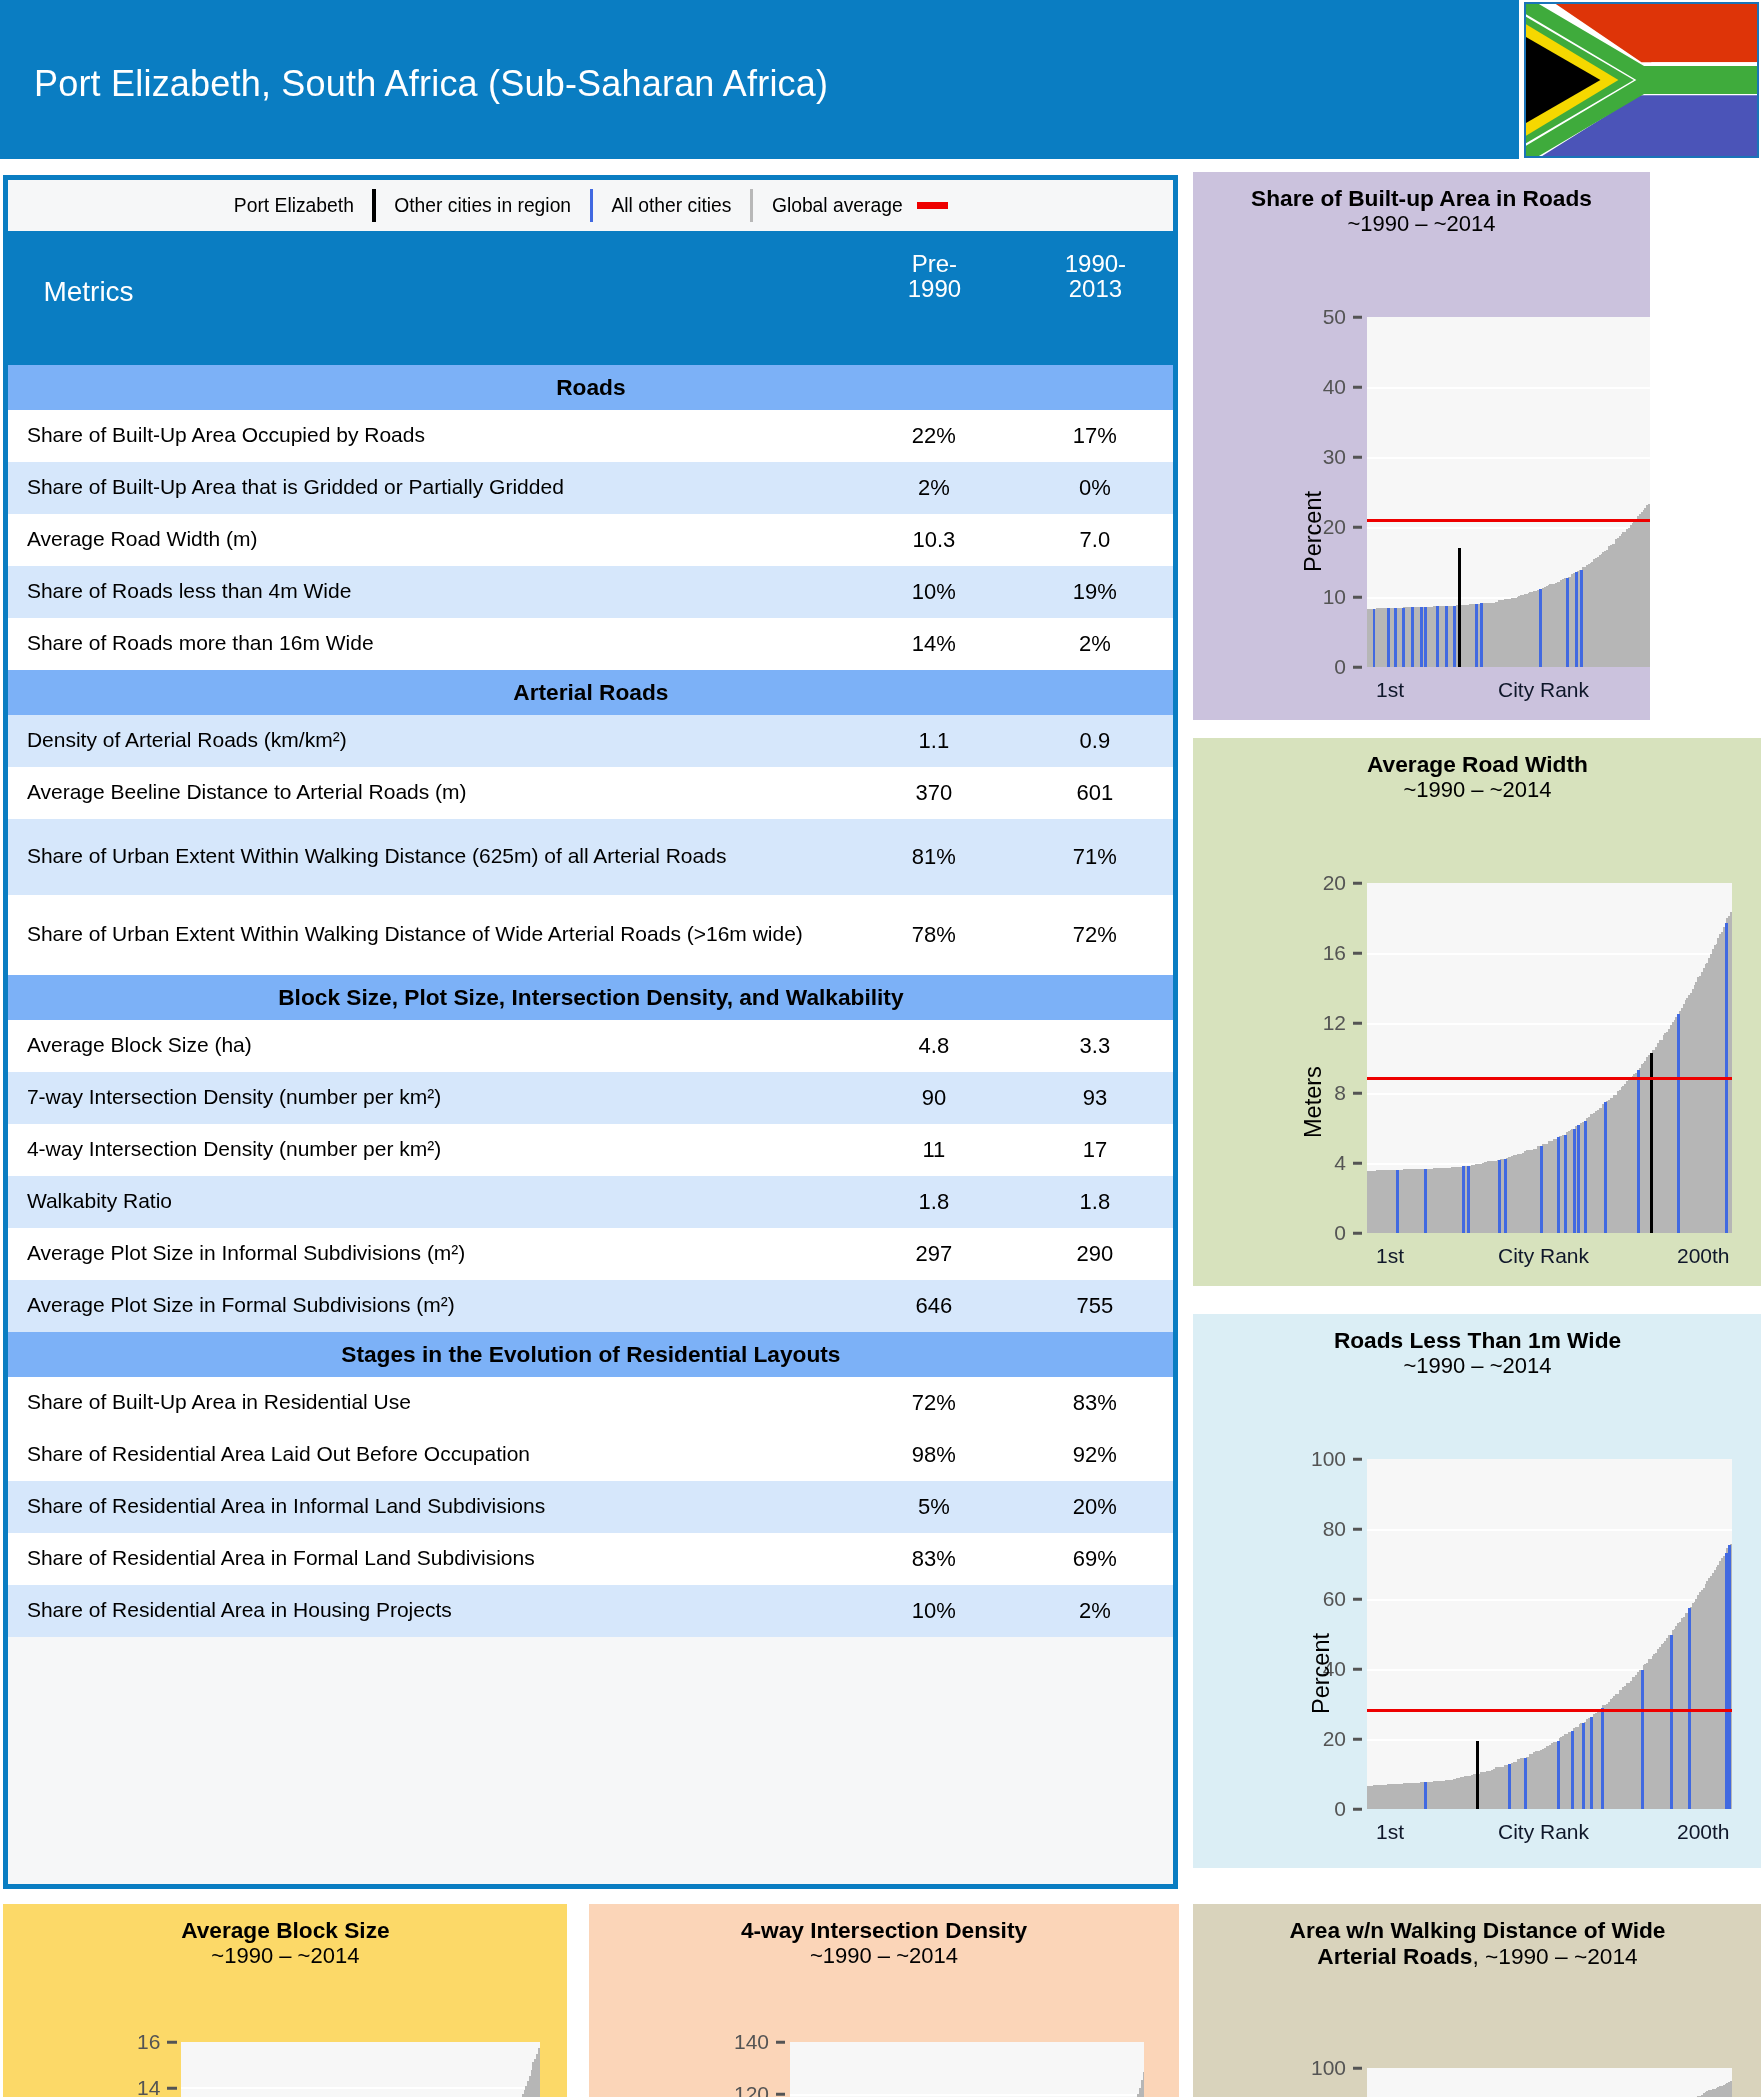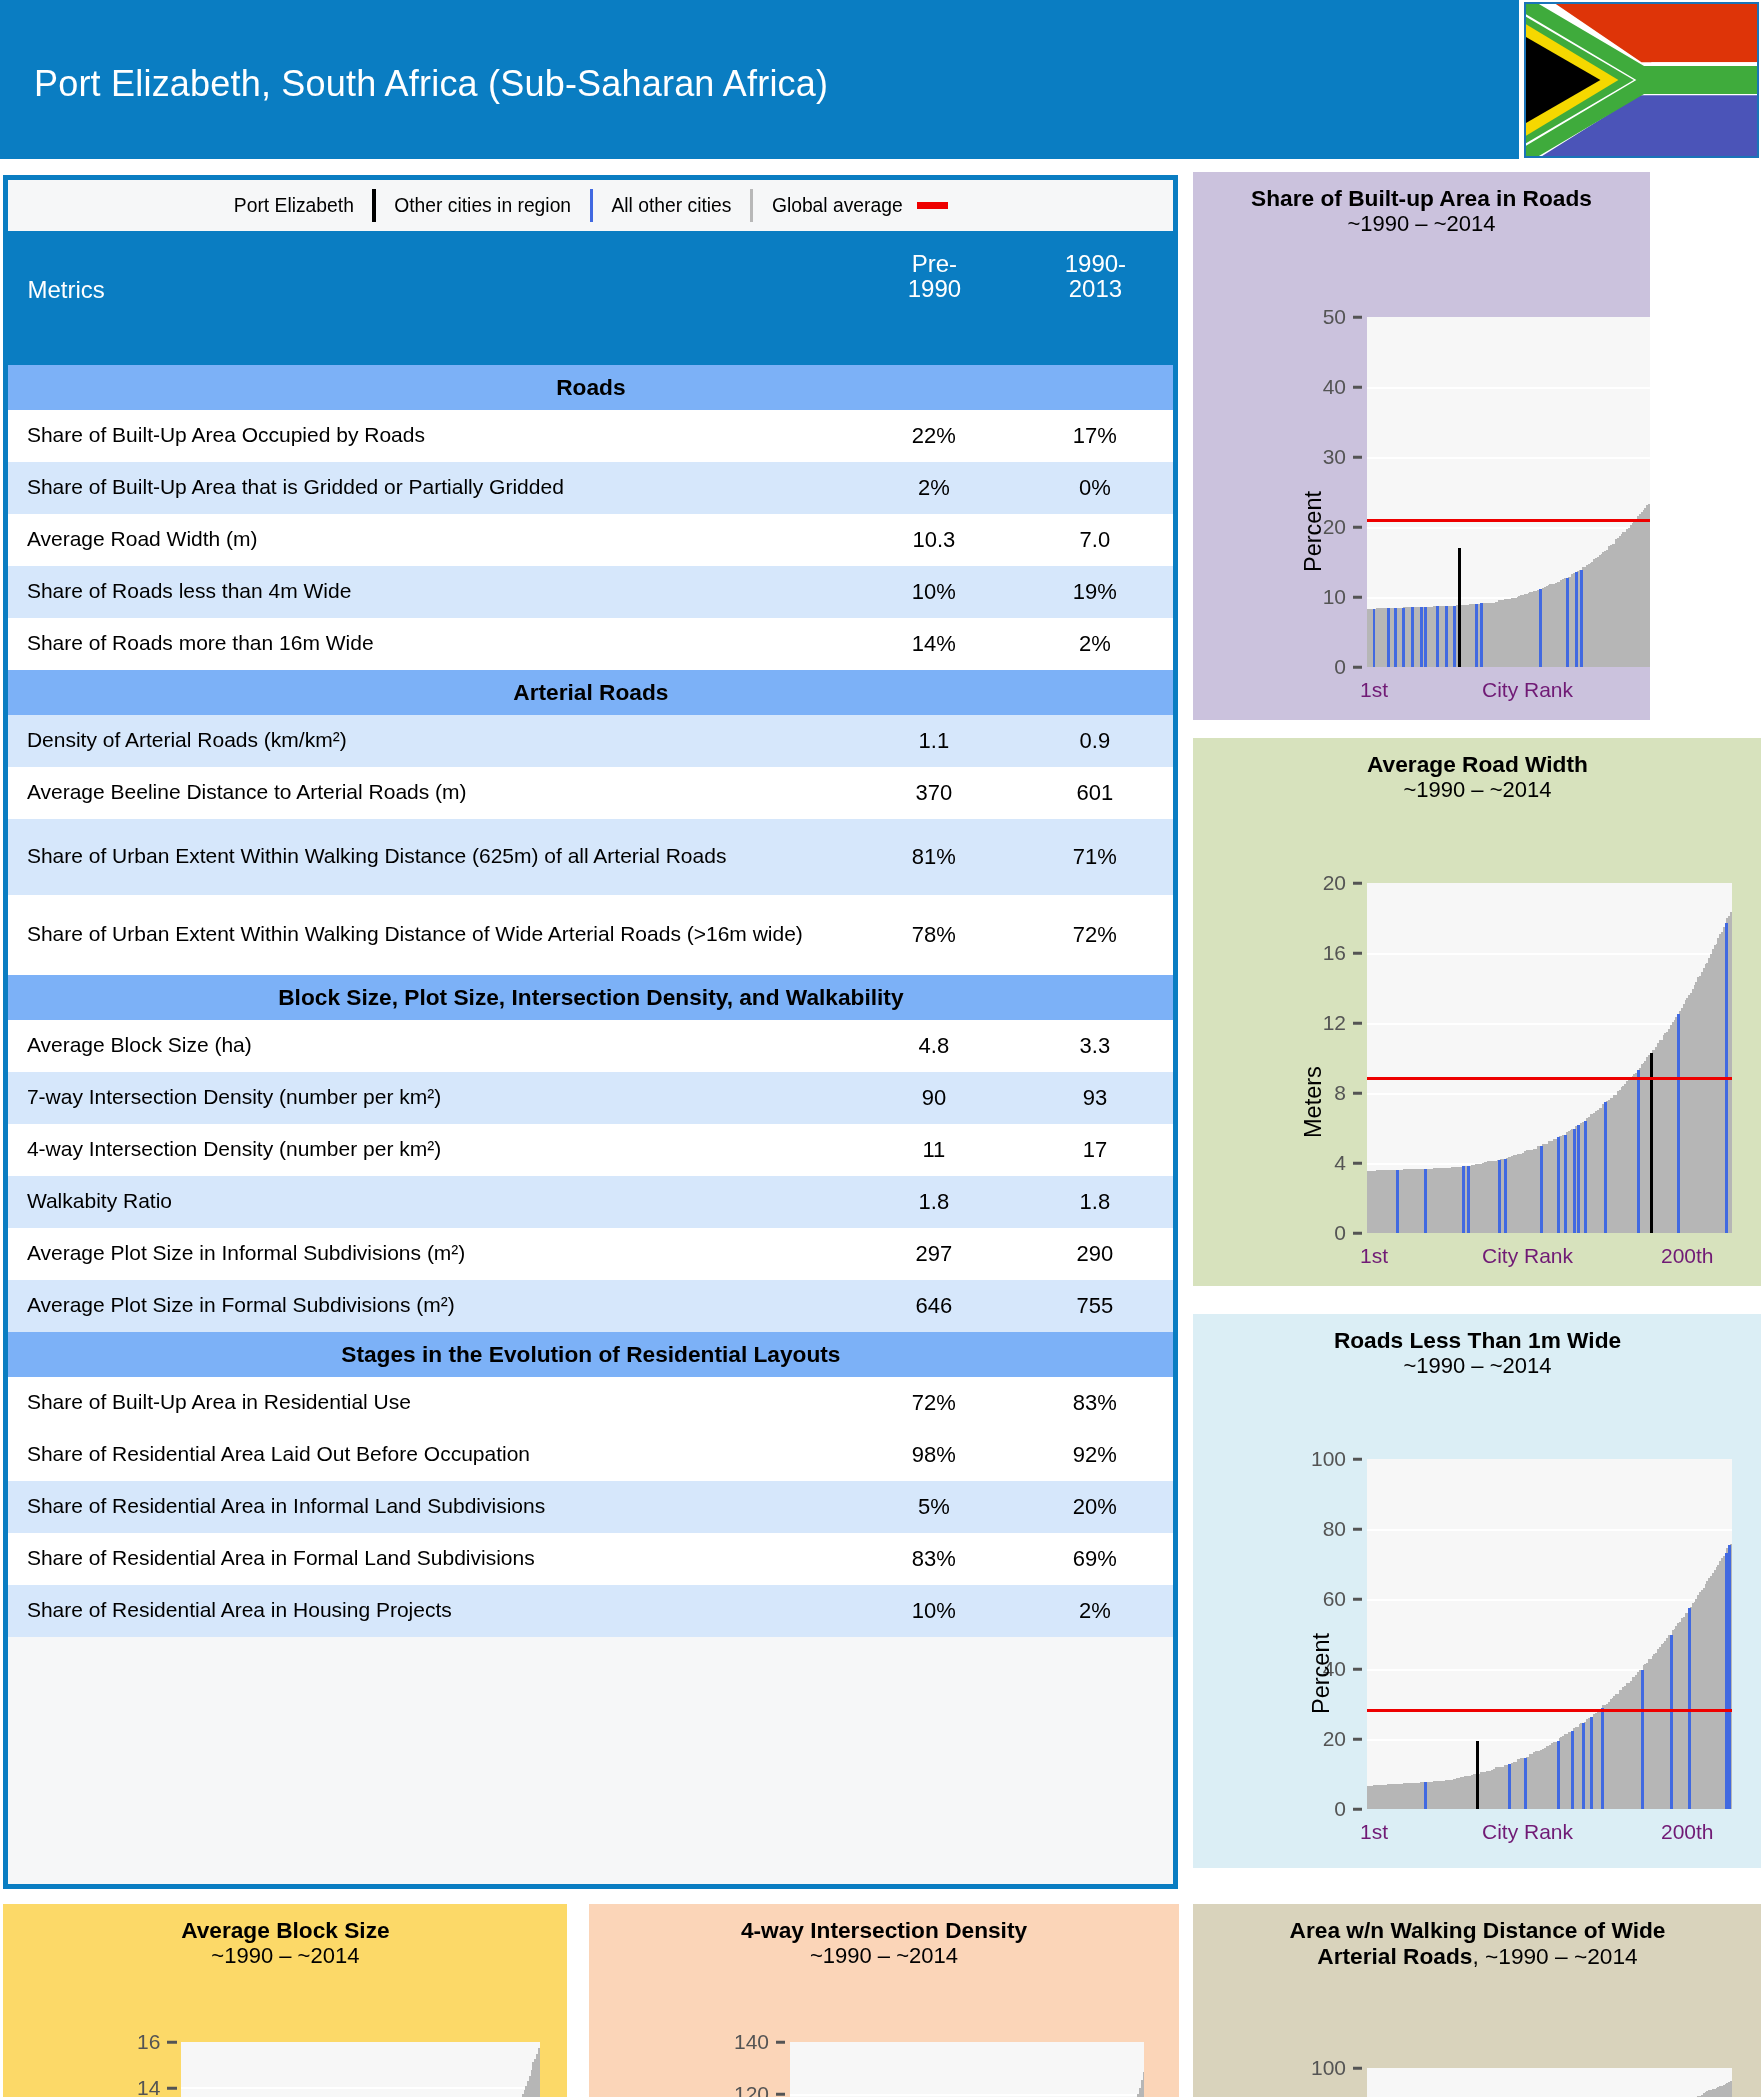--- a/index.html
+++ b/index.html
@@ -48,21 +48,21 @@
   .lg-sep.blue  { background: #4169e1; }
   .lg-sep.gray  { background: #b8b8b8; }
   .lg-redline { display: inline-block; width: 31px; height: 7.1px; background: #ee0000; margin-left: 14.3px; vertical-align: middle; }
 
   
   #metrics-header {
     background: #0a7dc2; color: #ffffff; height: 134px;
     position: relative;
   }
   #metrics-label {
-    position: absolute; left: 19px; top: 45px; font-size: 24px;
+    position: absolute; left: 35px; top: 45px; font-size: 28px;
   }
   .hdr-col {
     position: absolute; top: 20px; width: 126px; text-align: center;
     font-size: 24px; line-height: 1.08;
   }
   #hdr-pre1990 { left: 863px; }
   #hdr-1990-2013 { left: 1024px; }
 
   
   .section-row {
@@ -100,21 +100,21 @@
   }
   .ytick-dash {
     position: absolute; width: 9.2px; height: 2.5px; background: #545454;
     transform: translateY(-50%);
   }
   .ylab {
     position: absolute; color: #000; font-size: 23.5px; white-space: nowrap;
     transform-origin: 0 0; transform: rotate(-90deg);
   }
   .xlab {
-    position: absolute; color: #701a75; font-size: 21px; white-space: nowrap;
+    position: absolute; color: #0f172a; font-size: 21px; white-space: nowrap; margin-left: 16px;
   }
   .redline { position: absolute; height: 2.9px; background: #ee0000; z-index: 6; }
   .bar { position: absolute; bottom: 0; }
   .bar.gray  { background: #b6b6b6; }
   .bar.blue  { background: #4169e1; z-index: 4; }
   .bar.black { background: #000000; z-index: 5; }
 </style>
 </head>
 <body>
 

